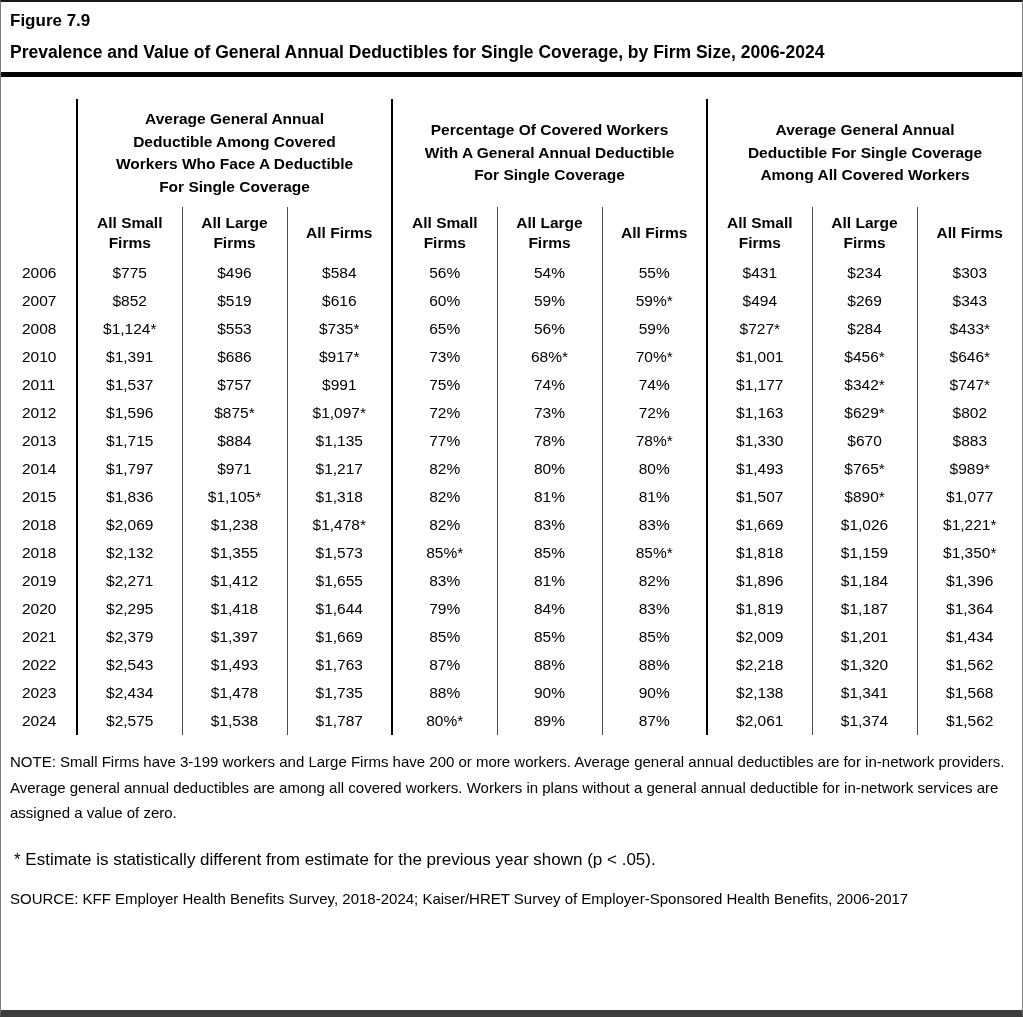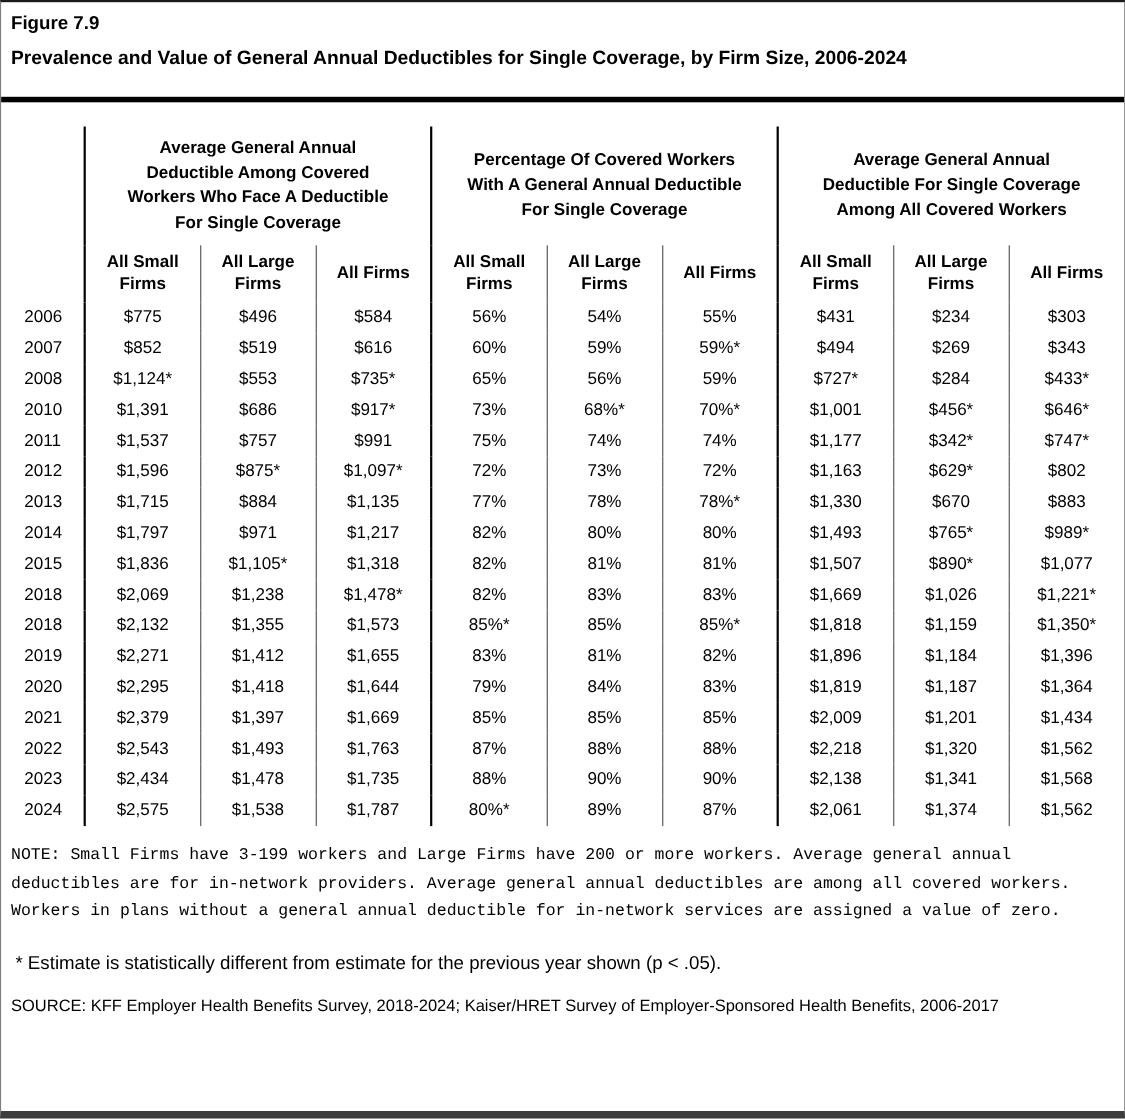--- a/index.html
+++ b/index.html
@@ -4,21 +4,21 @@
 <style>
   html,body {margin:0; padding:0; background:#fff;}
   .page {
     width:1023px; height:1017px; box-sizing:border-box; overflow:hidden;
     background:#fff; color:#000;
     font-family:"Liberation Sans", sans-serif;
     border-left:1px solid #7f7f7f; border-right:1px solid #7f7f7f;
     border-top:2px solid #1a1a1a; border-bottom:7px solid #3d3d3d;
   }
   .title-block {
-    padding:4px 9px 20px; border-bottom:5px solid #000;
+    padding:4px 9px 4px; border-bottom:5px solid #000;
     font-weight:bold; font-size:17px; line-height:1.8;
   }
   .figure-label {margin:0;}
   .figure-title {margin:0; font-size:17.5px;}
 
   table.deductibles {
     border-collapse:collapse; table-layout:fixed; width:1021px;
     margin-top:22px;
   }
   th, td {padding:0; font-weight:normal;}
@@ -30,21 +30,21 @@
     font-weight:bold; font-size:15.5px; text-align:center; vertical-align:middle;
     line-height:1.3; height:52px; padding:0 8px;
   }
   .sep-black {border-left:2px solid #000;}
   .sep-gray  {border-left:1px solid #4d4d4d;}
   .data-row  {height:28px;}
   .year-cell {text-align:left; padding-left:21px; font-size:15.5px; font-weight:normal;}
   .val       {text-align:center; font-size:15.5px;}
 
   .notes {padding:8px 9px 0;}
-  .note-text     {font-size:15px; line-height:1.7; margin:6px 0 0;font-family:Liberation Mono, monospace;}
+  .note-text     {font-size:15px; line-height:1.7; margin:6px 0 0;}
   .footnote-text {font-size:17px; line-height:1.7; margin:20px 0 0; padding-left:4px;}
   .source-text   {font-size:15px; line-height:1.7; margin:12px 0 0;}
 </style>
 </head>
 <body>
 
 <div class="page">
 
   <div class="title-block">
     <p class="figure-label">Figure 7.9</p>

